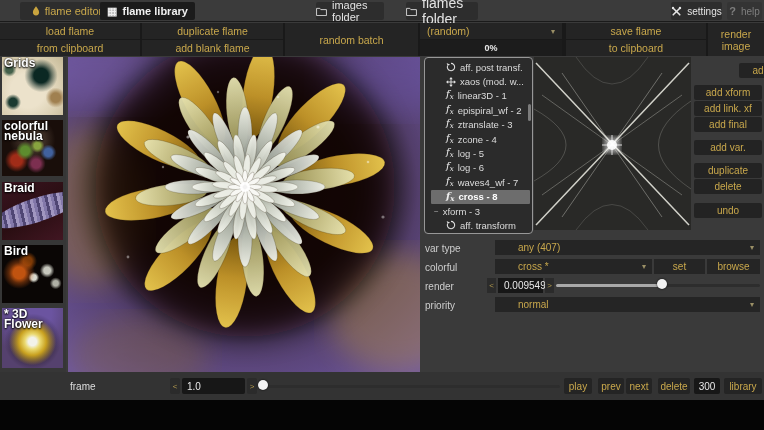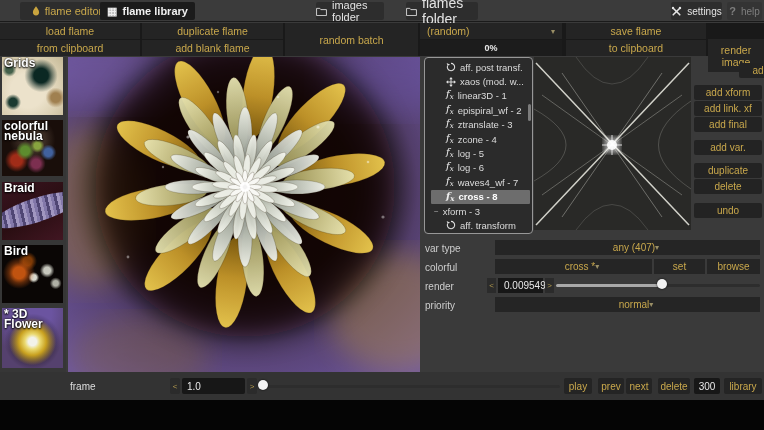--- a/index.html
+++ b/index.html
@@ -75,21 +75,21 @@
   .preview { position:absolute; left:534px; top:57px; width:157px; height:173px; background:#292927; }
 
   
   .abtn { position:absolute; left:694px; width:68px; height:15px; background:#232323; color:#c9a84c;
           font-size:10px; display:flex; align-items:center; justify-content:center; border-radius:2px; }
 
   
   .vlabel { position:absolute; left:425px; font-size:10px; color:#cdcdcd; }
   .vfield { position:absolute; height:15px; background:#252525; color:#c9a84c; font-size:10px;
             display:flex; align-items:center; padding:0 6px; }
-  .vfield.dd { justify-content:center;padding-left:23px; }
+  .vfield.dd { justify-content:space-between;padding-left:23px; }
   .numfield { background:#171717; color:#e8e8e8; justify-content:flex-start; }
   .stepbtn { position:absolute; width:9px; height:15px; background:#2b2b2b; color:#b39a4e; font-size:8px;
              display:flex; align-items:center; justify-content:center; }
   .slider { position:absolute; height:15px; }
   .slider .track { position:absolute; left:0; right:0; top:6px; height:3px; background:#2d2d2d; border-radius:2px; }
   .slider .fill { position:absolute; left:0; top:6px; height:3px; background:#a9a9a9; border-radius:2px; }
   .slider .thumb { position:absolute; top:1px; width:10px; height:10px; border-radius:50%; background:#f2f2f2;
                    box-shadow:0 0 2px #000; }
 
   
@@ -162,21 +162,21 @@
       <div class="cbtn" style="left:142px; top:0; width:141px; height:16px;">duplicate flame</div>
       <div class="cbtn" style="left:142px; top:17px; width:141px; height:16px;">add blank flame</div>
       <div class="cbtn" style="left:285px; top:0; width:133px; height:33px;">random batch</div>
       <div class="cbtn dd" style="left:420px; top:0; width:142px; height:16px;">
         <span>(random)</span>
         <span class="chev">▾</span>
       </div>
       <div class="cbtn progress" style="left:420px; top:17px; width:142px; height:16px;">0%</div>
       <div class="cbtn" style="left:566px; top:0; width:140px; height:16px;">save flame</div>
       <div class="cbtn" style="left:566px; top:17px; width:140px; height:16px;">to clipboard</div>
-      <div class="cbtn" style="left:708px; top:0; width:56px; height:33px; text-align:center;margin-top:16px;">render image</div>
+      <div class="cbtn" style="left:708px; top:0; width:56px; height:33px; text-align:center;">render image</div>
     </div>
 
     <div class="sidebar">
       <div class="tile" style="top:0; height:58px;">
         <div class="thumb thumb-grids"></div>
         <div class="tile-label">Grids</div>
       </div>
       <div class="tile" style="top:63px; height:56px;">
         <div class="thumb thumb-nebula"></div>
         <div class="tile-label">colorful nebula</div>

